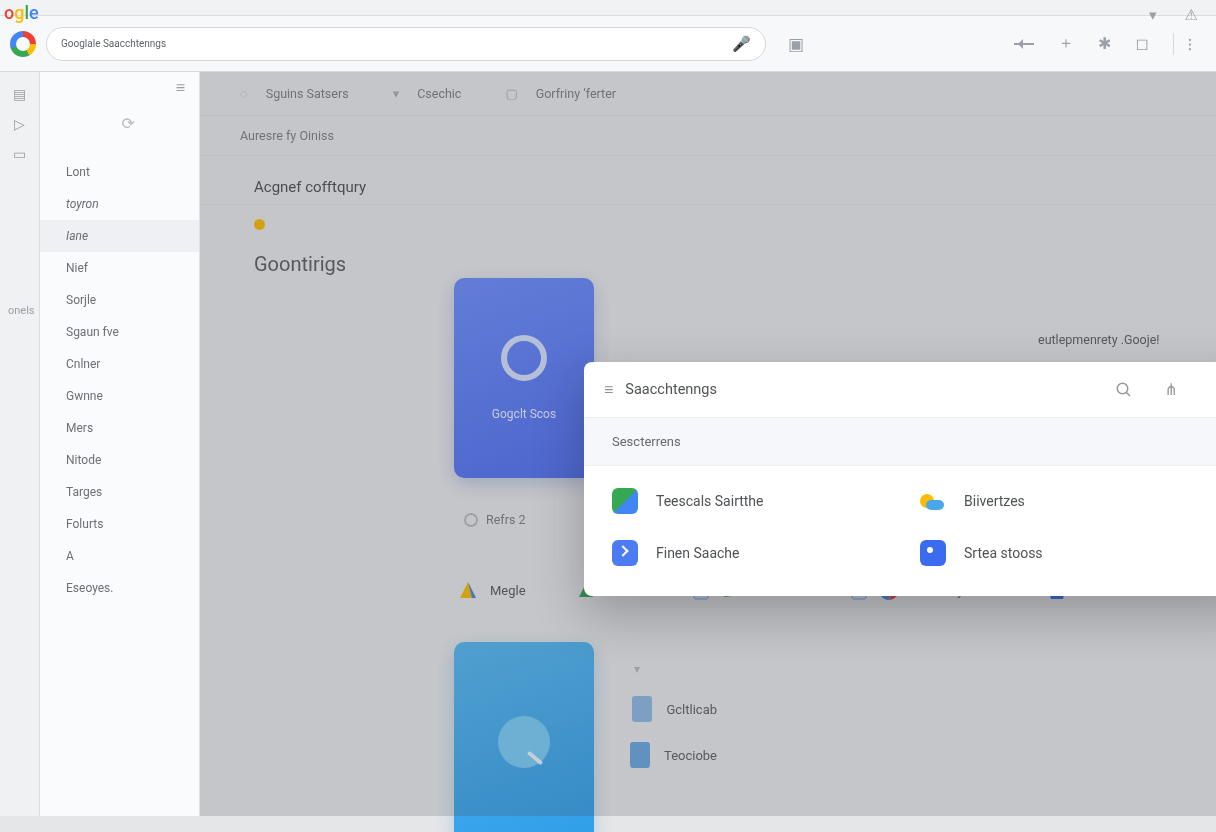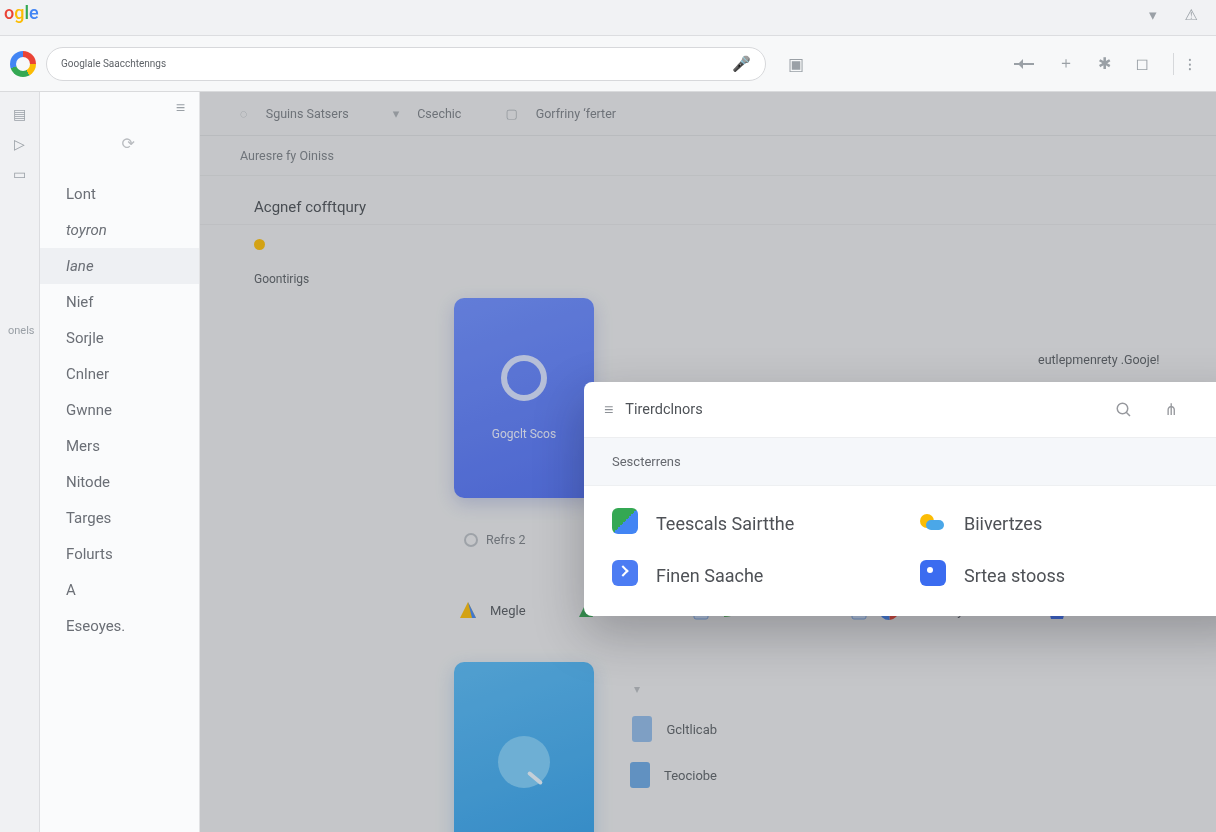--- a/index.html
+++ b/index.html
@@ -1,48 +1,48 @@
 <!DOCTYPE html>
 <html><head>
 <meta charset="utf-8">
 <style>
   * { box-sizing: border-box; margin: 0; padding: 0; font-family: -apple-system, BlinkMacSystemFont, "Segoe UI", Roboto, Arial, sans-serif; }
   body { width: 1216px; height: 832px; background: #e5e6e8; overflow: hidden; position: relative; color: #3c4043; }
-  .topbar-spacer { height: 36px; background: #f1f2f4; border-bottom: 1px solid #dcdde0; position: relative; }
+  .topbar-spacer { height: 16px; background: #f1f2f4; border-bottom: 1px solid #dcdde0; position: relative; }
   .topbar-spacer .logo-frag { position:absolute; left:4px; top:2px; font-size:18px; font-weight:500;}
   .logo-b { color:#4285F4;} .logo-r{color:#EA4335;} .logo-y{color:#FBBC05;} .logo-g{color:#34A853;}
   .topbar-spacer .right-icons { position:absolute; right:18px; top:6px; display:flex; gap:28px; color:#9aa0a6; font-size:15px;}
   .omnibar-row { height: 56px; background:#f7f8f9; border-bottom:1px solid #d9dadc; display:flex; align-items:center; padding:0 10px; gap:10px;}
   .g-circle { width:26px;height:26px;border-radius:50%;position:relative;overflow:hidden;}
   .g-circle::before{content:"";position:absolute;inset:0;background:conic-gradient(#EA4335 0 90deg,#FBBC05 90deg 150deg,#34A853 150deg 250deg,#4285F4 250deg 360deg);}
   .g-circle::after{content:"";position:absolute;inset:6px;background:#f7f8f9;border-radius:50%;}
   .omnibox { flex:0 0 720px; height:34px; background:#fff; border:1px solid #d7d8db; border-radius:17px; display:flex; align-items:center; padding:0 14px; gap:10px;}
   .omnibox input{ flex:1; border:none; outline:none; font-size:10px; color:#5f6368; background:transparent;}
   .omnibox .mic{ color:#9aa0a6; font-size:15px;}
   .omni-right-icons{ display:flex; gap:24px; margin-left:auto; color:#9aa0a6; font-size:16px; align-items:center; padding-right:14px;}
   .arrow-left{display:inline-block;width:20px;height:2px;background:#9aa0a6;position:relative;}
   .arrow-left::before{content:"";position:absolute;left:-1px;top:-4px;border:5px solid transparent;border-right-color:#9aa0a6;}
   .workspace { display:flex; height:calc(100% - 88px); }
   .leftrail { width:40px; background:#f0f1f3; border-right:1px solid #dcdde0; display:flex; flex-direction:column; align-items:center; gap:14px; padding-top:14px; color:#9aa0a6; font-size:14px;}
   .sidebar { width:160px; background:#fafbfc; border-right:1px solid #e1e2e4; padding:14px 0; position:relative;}
   .sidebar .hamburger{ position:absolute; right:14px; top:6px; color:#9aa0a6; font-size:16px;}
   .sidebar .refresh{ position:absolute; right:64px; top:42px; color:#b9bcc0;}
   .side-items{ margin-top:70px; display:flex; flex-direction:column;}
-  .side-item{ padding:9px 18px 9px 26px; font-size:15px; color:#6b6f76; cursor:pointer; white-space:nowrap;}
+  .side-item{ padding:9px 18px 9px 26px; font-size:12px; color:#6b6f76; cursor:pointer; white-space:nowrap;}
   .side-item.sel{ background:#eef0f3;}
   .side-item.italic{ font-style:italic;}
   .side-group-label{ position:absolute; left:-32px; top:232px; font-size:11px; color:#9aa0a6;}
   .main { flex:1; position:relative; background:#e9eaec; }
   .tabsrow{ height:44px; border-bottom:1px solid #dadbde; display:flex; align-items:center; gap:44px; padding-left:40px; font-size:12.5px; color:#7a7e85;}
   .tabsrow .tab{ display:flex; align-items:center; gap:18px; cursor:pointer;}
   .tabsrow .tico{ color:#a9adb3; font-size:13px;}
   .subrow{ height:40px; border-bottom:1px solid #dfe0e2; display:flex; align-items:center; padding-left:40px; font-size:12.5px; color:#7c8087;}
   .section-h{ padding:22px 0 8px 54px; font-size:15px; color:#4b4f55; border-bottom:1px solid #e0e1e3;}
   .dot-y{ display:inline-block;width:11px;height:11px;border-radius:50%;background:#fbbc05;margin:14px 0 0 54px;}
-  .row2{ padding:18px 0 10px 54px; font-size:12px; color:#5a5e64;}
+  .row2{ padding:18px 0 10px 54px; font-size:20px; color:#5a5e64;}
   .card-blue{ position:absolute; left:254px; top:206px; width:140px; height:200px; border-radius:10px; background:linear-gradient(160deg,#6b8cff 0%,#4f6ef2 100%); box-shadow:0 6px 18px rgba(60,80,180,.25); color:#e9edff; display:flex; flex-direction:column; align-items:center; justify-content:center; gap:26px;}
   .card-blue .ring{ width:46px;height:46px;border:6px solid #d7e0ff;border-radius:50%;}
   .card-blue .lbl{ font-size:12px;}
   .pill{ position:absolute; left:264px; top:440px; display:flex; align-items:center; gap:8px; font-size:12.5px; color:#7a7e85;}
   .pill .c{ width:14px;height:14px;border:2px solid #b8bcc2;border-radius:50%;}
   .tiles{ position:absolute; left:256px; top:506px; right:20px; display:flex; gap:48px; align-items:center; flex-wrap:wrap;}
   .tile{ display:flex; align-items:center; gap:10px; font-size:13px; color:#55595f; cursor:pointer;}
   .tile .ic{ width:24px;height:24px;border-radius:5px; display:flex;align-items:center;justify-content:center;}
   .card-sky{ position:absolute; left:254px; top:570px; width:140px; height:200px; border-radius:10px; background:linear-gradient(160deg,#55b8f5 0%,#2f9de8 100%); box-shadow:0 6px 18px rgba(40,120,200,.25); display:flex;align-items:center;justify-content:center;}
   .card-sky .glass{ width:52px;height:52px;border-radius:50%;background:#7accfa;position:relative;}
@@ -57,21 +57,21 @@
   .rightcol .badge{ font-size:10px; background:#e4e6e9; padding:2px 5px; border-radius:3px; color:#7a7e85;}
   .scrim{ position:absolute; inset:0; background:rgba(70,72,76,.22);}
   .modal{ position:absolute; left:384px; top:290px; width:672px; background:#fff; border-radius:8px; box-shadow:0 18px 50px rgba(20,22,30,.28); overflow:hidden;}
   .modal-h{ height:56px; display:flex; align-items:center; padding:0 20px; gap:12px; border-bottom:1px solid #edeef0; color:#4f5358;}
   .modal-h .burger{ color:#8d9197;}
   .modal-h .title{ font-size:14.5px;}
   .modal-h .sp{ flex:1;}
   .modal-h .hicon{ color:#97999e; font-size:16px; padding:0 10px; cursor:pointer;}
   .modal-sec{ height:48px; background:#f5f7fa; display:flex; align-items:center; padding:0 28px; font-size:13px; color:#66696f; border-bottom:1px solid #eef0f2; position:relative;}
   .modal-body{ padding:22px 28px 30px; display:grid; grid-template-columns:1fr 1fr; row-gap:26px;}
-  .mitem{ display:flex; align-items:flex-end; gap:18px; font-size:18px; color:#4e5156; cursor:pointer;}
+  .mitem{ display:flex; align-items:center; gap:18px; font-size:14px; color:#4e5156; cursor:pointer;}
   .mitem .mi{ width:26px;height:26px;border-radius:6px;display:flex;align-items:center;justify-content:center;}
   .mi-cloud-g{ background:linear-gradient(135deg,#34a853 50%,#4285f4 50%); border-radius:50% 50% 50% 50% / 60% 60% 40% 40%;}
   .mi-cloud-o{ position:relative;} .mi-cloud-o::before{content:"";position:absolute;width:14px;height:14px;border-radius:50%;background:#fbbc05;left:0;top:6px;} .mi-cloud-o::after{content:"";position:absolute;width:18px;height:10px;border-radius:6px;background:#4aa7e8;left:6px;top:12px;}
   .mi-dot{ width:22px;height:22px;border-radius:50%;background:#4c7cf3;position:relative;} .mi-dot::after{content:"";position:absolute;width:6px;height:6px;border:2px solid #fff;border-left:none;border-bottom:none;transform:rotate(45deg);left:7px;top:7px;}
   .mi-shield{ width:20px;height:24px;background:#3b6cf0;border-radius:5px 5px 50% 50%/5px 5px 70% 70%;position:relative;} .mi-shield::after{content:"";position:absolute;width:6px;height:6px;background:#fff;border-radius:50%;left:7px;top:7px;}
   svg{display:block;}
 </style>
 </head>
 <body>
 
@@ -109,20 +109,21 @@
   <div class="sidebar">
     <span class="hamburger">≡</span>
     <span class="refresh">⟳</span>
     <span class="side-group-label">onels</span>
     <div class="side-items" id="side-items">
         <div class="side-item">Lont</div>
         <div class="side-item italic">toyron</div>
         <div class="side-item sel italic">Iane</div>
         <div class="side-item">Nief</div>
         <div class="side-item">Sorjle</div>
+        <div class="side-item">Sgaun fve</div>
         <div class="side-item">Cnlner</div>
         <div class="side-item">Gwnne</div>
         <div class="side-item">Mers</div>
         <div class="side-item">Nitode</div>
         <div class="side-item">Targes</div>
         <div class="side-item">Folurts</div>
         <div class="side-item">A</div>
         <div class="side-item">Eseoyes.</div>
       </div>
   </div>
@@ -246,21 +247,21 @@
           </div>
         </div>
       <div style="margin-top:10px;">Sat Bencile Ihiegs</div>
     </div>
 
     
     <div class="scrim"></div>
     <div class="modal">
       <div class="modal-h">
         <span class="burger">≡</span>
-        <span class="title">Tirerdclnors</span>
+        <span class="title">Saacchtenngs</span>
         <span class="sp"></span>
         <span class="hicon">
           <svg width="18" height="18" viewBox="0 0 24 24" fill="none" stroke="#97999e" stroke-width="2">
               <circle cx="10" cy="10" r="7"></circle>
               <line x1="20" y1="20" x2="15" y2="15"></line>
             </svg>
         </span>
         <span class="hicon">⋔</span>
         <span class="hicon">⋮</span>
       </div>

